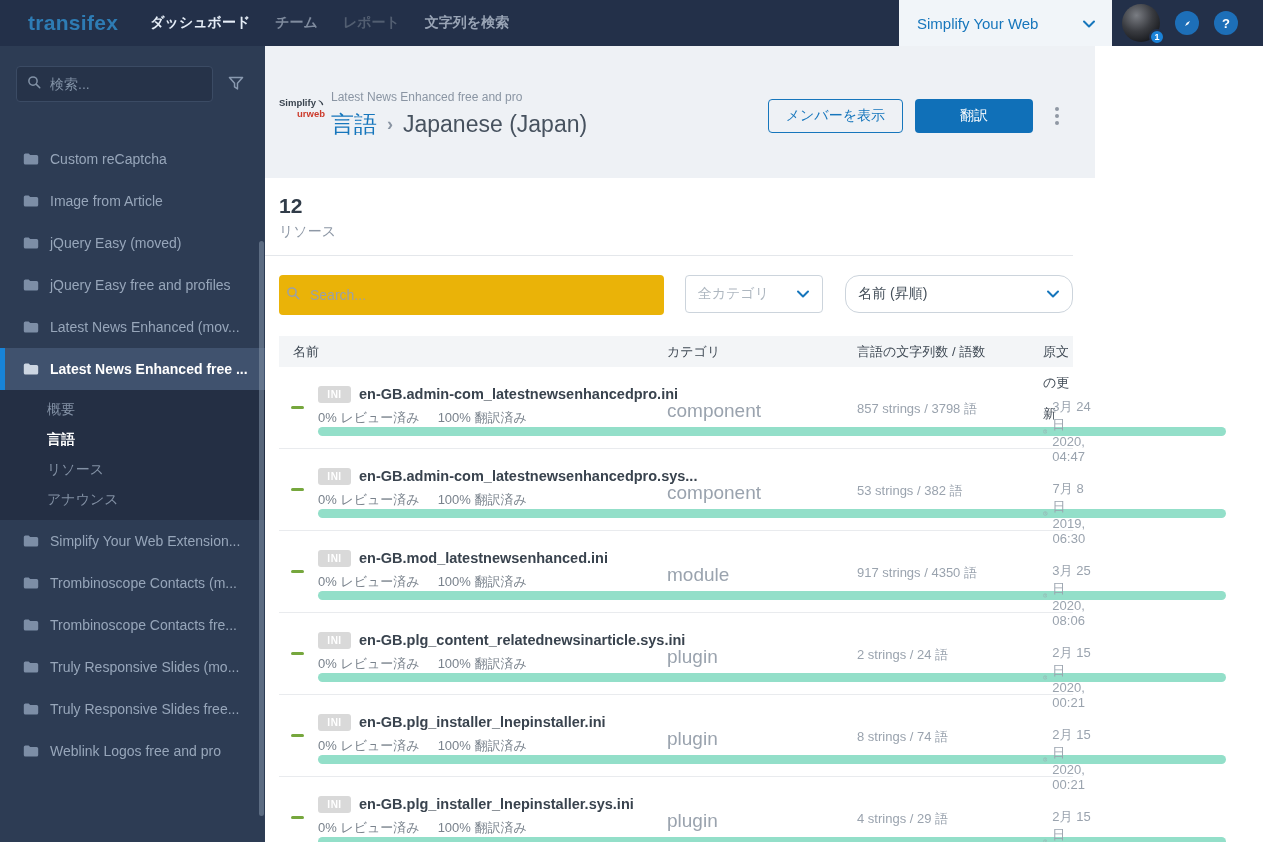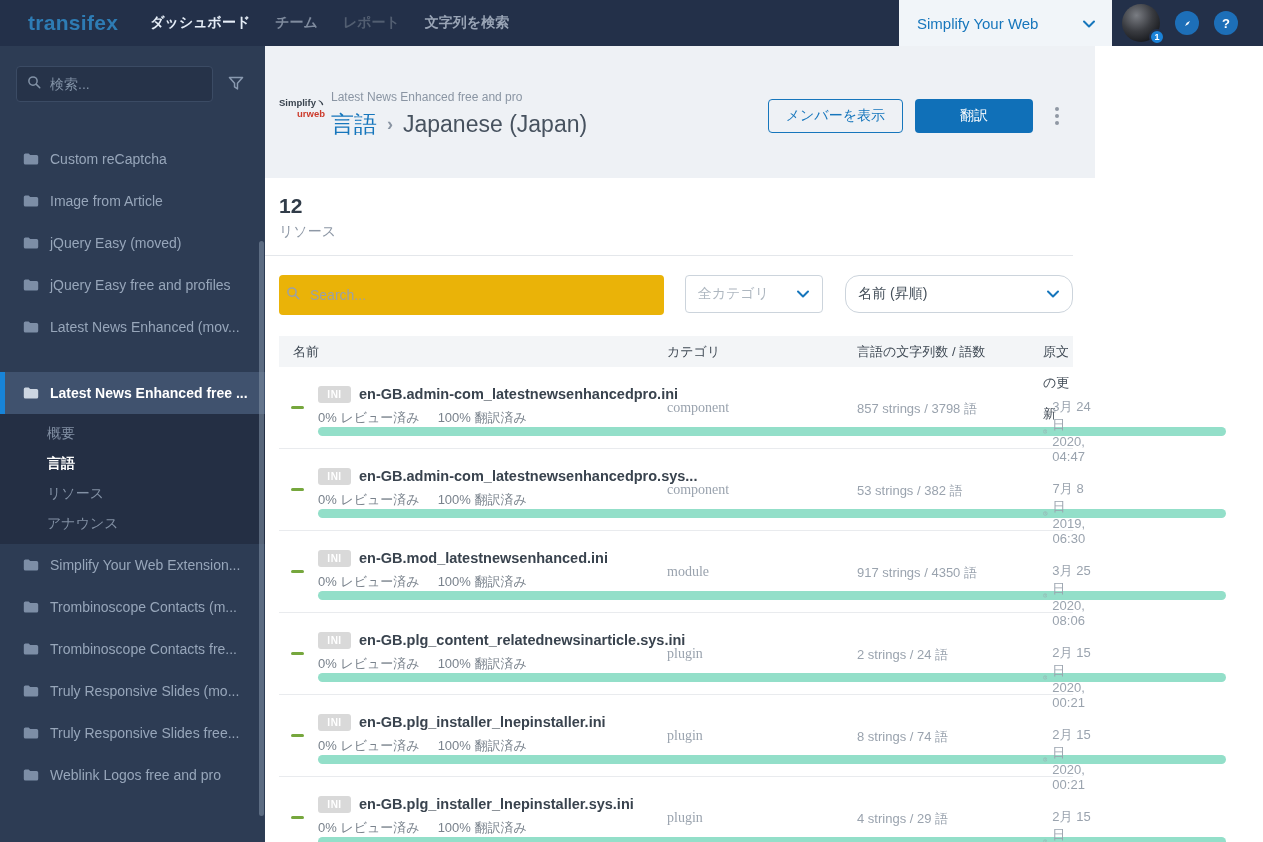--- a/index.html
+++ b/index.html
@@ -36,21 +36,21 @@
   .side-search { margin:20px 14px 0 16px; display:flex; align-items:center; gap:8px; }
   .search-box { flex:1; height:36px; background:#263349; border:1px solid #3b4b64; border-radius:4px;
                 display:flex; align-items:center; padding:0 10px; gap:8px; }
   .search-box input { background:transparent; border:none; outline:none; color:#aab6c6; font-size:14px; width:100%; }
   .search-box input::placeholder { color:#8292a6; }
   .filter-btn { width:30px; display:flex; justify-content:center; cursor:pointer; }
   .projects { margin-top:36px; }
   .proj { height:42px; display:flex; align-items:center; gap:11px; padding:0 10px 0 23px;
           color:#97a6ba; font-size:14px; white-space:nowrap; overflow:hidden; cursor:pointer; }
   .proj svg { flex:none; }
-  .proj.p-active { background:#40526e; border-left:5px solid #1884d8; padding-left:18px; color:#fff; font-weight:bold;margin-top:24px; }
+  .proj.p-active { background:#40526e; border-left:5px solid #1884d8; padding-left:18px; color:#fff; font-weight:bold; }
   .submenu { background:#242f44; padding:4px 0 6px; }
   .submenu-item { height:30px; line-height:30px; padding-left:47px; font-size:14px; color:#8290a4; cursor:pointer; }
   .submenu-item.s-active { color:#fff; font-weight:bold; }
 
   
   .main { position:absolute; left:265px; top:46px; width:830px; height:796px; background:#fff; }
   .hero { height:132px; background:#eef1f5; position:relative; }
   .hero-logo { position:absolute; left:14px; top:52px; width:46px; text-align:right; line-height:1.15; cursor:pointer; }
   .hero-logo .l1 { font-size:9.5px; font-weight:bold; color:#39434e; }
   .hero-logo .l2 { font-size:9.5px; font-weight:bold; color:#cc3b2c; }
@@ -87,21 +87,21 @@
   .thead span { position:absolute; line-height:31px; }
   .th-name { left:14px; } .th-cat { left:388px; } .th-strings { left:578px; } .th-upd { left:764px; }
   .row { height:82px; border-bottom:1px solid #e9ebee; position:relative; }
   .dash { position:absolute; left:12px; top:39px; width:13px; height:3px; background:#76a73d; border-radius:1.5px; }
   .badge-ini { position:absolute; left:39px; top:19px; width:33px; height:17px; background:#d9d9d9; border-radius:3px;
                color:#fff; font-size:10px; font-weight:bold; display:flex; align-items:center; justify-content:center;
                letter-spacing:.5px; }
   .res-name { position:absolute; left:80px; top:19px; font-size:14.5px; font-weight:bold; color:#39434e; cursor:pointer; }
   .res-sub { position:absolute; left:39px; top:42px; font-size:13px; color:#79828c; display:flex; gap:18px;align-items:center; }
   .bar { position:absolute; left:39px; top:60px; width:908px; height:9px; border-radius:5px; background:#93dfc9; }
-  .cell-cat { position:absolute; left:388px; top:33px; font-size:14px; color:#9aa3ae;font-family:Liberation Serif, serif; }
+  .cell-cat { position:absolute; left:388px; top:33px; font-size:19px; color:#9aa3ae; }
   .cell-strings { position:absolute; left:578px; top:33px; font-size:13px; color:#9aa3ae; }
   .cell-upd { position:absolute; left:764px; top:31px; font-size:13px; color:#9aa3ae;
               display:flex; align-items:center; gap:5px; }
 </style>
 </head>
 <body>
 
 <div class="navbar">
   <div class="brand">transifex</div>
   <div class="nav-items">

